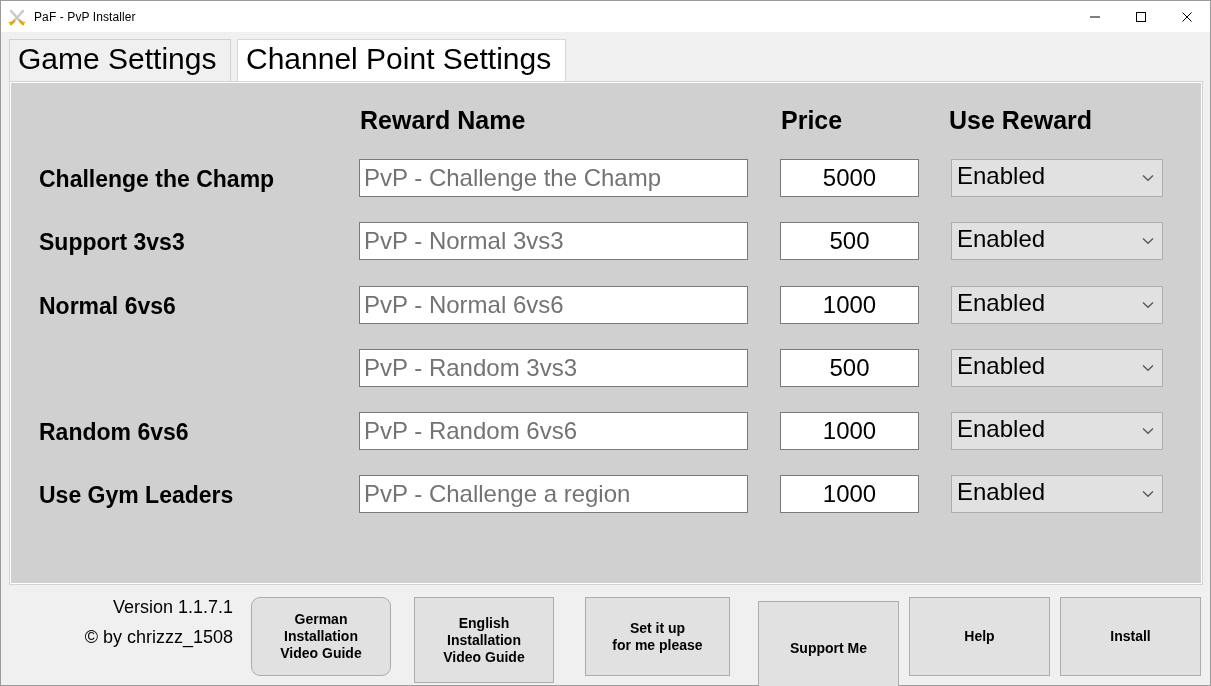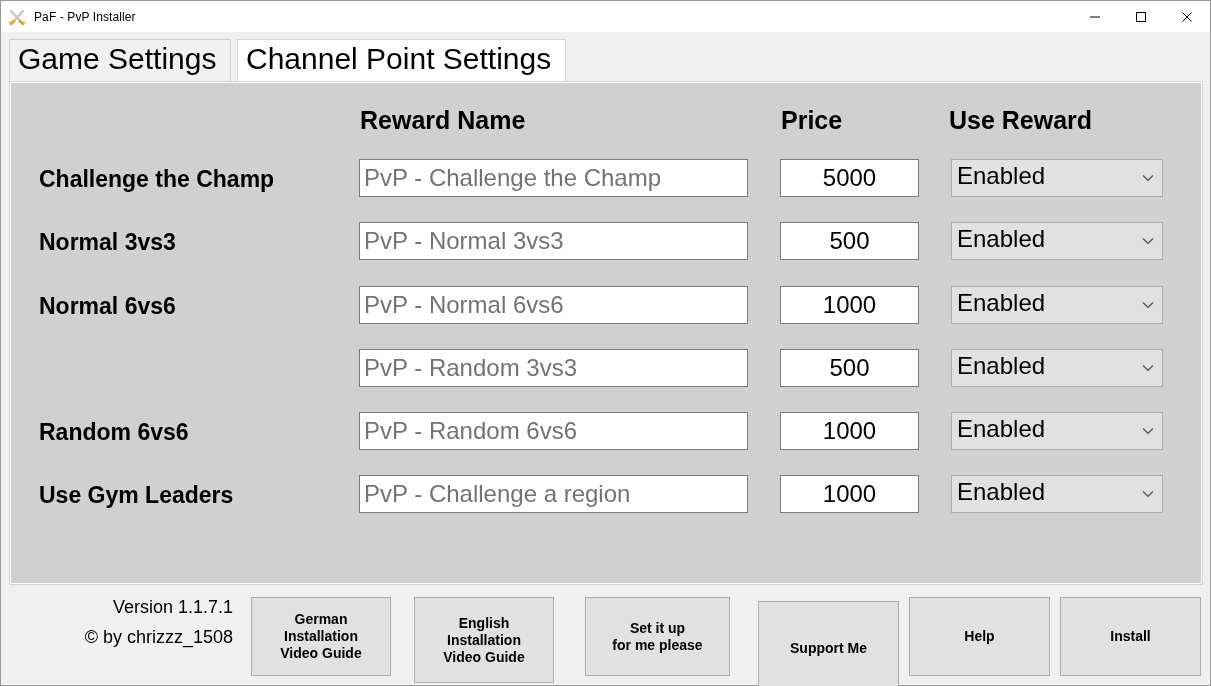--- a/index.html
+++ b/index.html
@@ -224,21 +224,21 @@
     font-weight: bold;
     color: #000000;
     display: flex;
     align-items: center;
     justify-content: center;
     text-align: center;
     line-height: 17px;
     padding: 0;
     cursor: default;
   }
-  #btn-german  { left: 250px;  top: 596px; width: 140px; height: 79px; }
+  #btn-german  { left: 250px;  top: 596px; width: 140px; height: 79px; border-radius: 9px; }
   #btn-english { left: 413px;  top: 596px; width: 140px; height: 86px; }
   #btn-setup   { left: 584px;  top: 596px; width: 145px; height: 79px; }
   #btn-support { left: 757px;  top: 600px; width: 141px; height: 94px; }
   #btn-help    { left: 908px;  top: 596px; width: 141px; height: 79px; }
   #btn-install { left: 1059px; top: 596px; width: 141px; height: 79px; }
 </style>
 </head>
 <body>
 
 <div id="app-window">
@@ -297,21 +297,21 @@
       <input class="price-input" value="5000" style="">
       <select class="use-select">
         <option>Enabled</option>
       </select>
       <svg class="select-chevron" viewBox="0 0 12 8">
         <path d="M1 1.5 L6 6.2 L11 1.5" fill="none" stroke="#5a5a5a" stroke-width="1.4"></path>
       </svg>
     </div>
 
     <div class="row" style="top:139px;">
-      <div class="row-label">Normal 3vs3</div>
+      <div class="row-label">Support 3vs3</div>
       <input class="reward-input" value="PvP - Normal 3vs3" style="">
       <input class="price-input" value="500" style="">
       <select class="use-select">
         <option>Enabled</option>
       </select>
       <svg class="select-chevron" viewBox="0 0 12 8">
         <path d="M1 1.5 L6 6.2 L11 1.5" fill="none" stroke="#5a5a5a" stroke-width="1.4"></path>
       </svg>
     </div>
 

